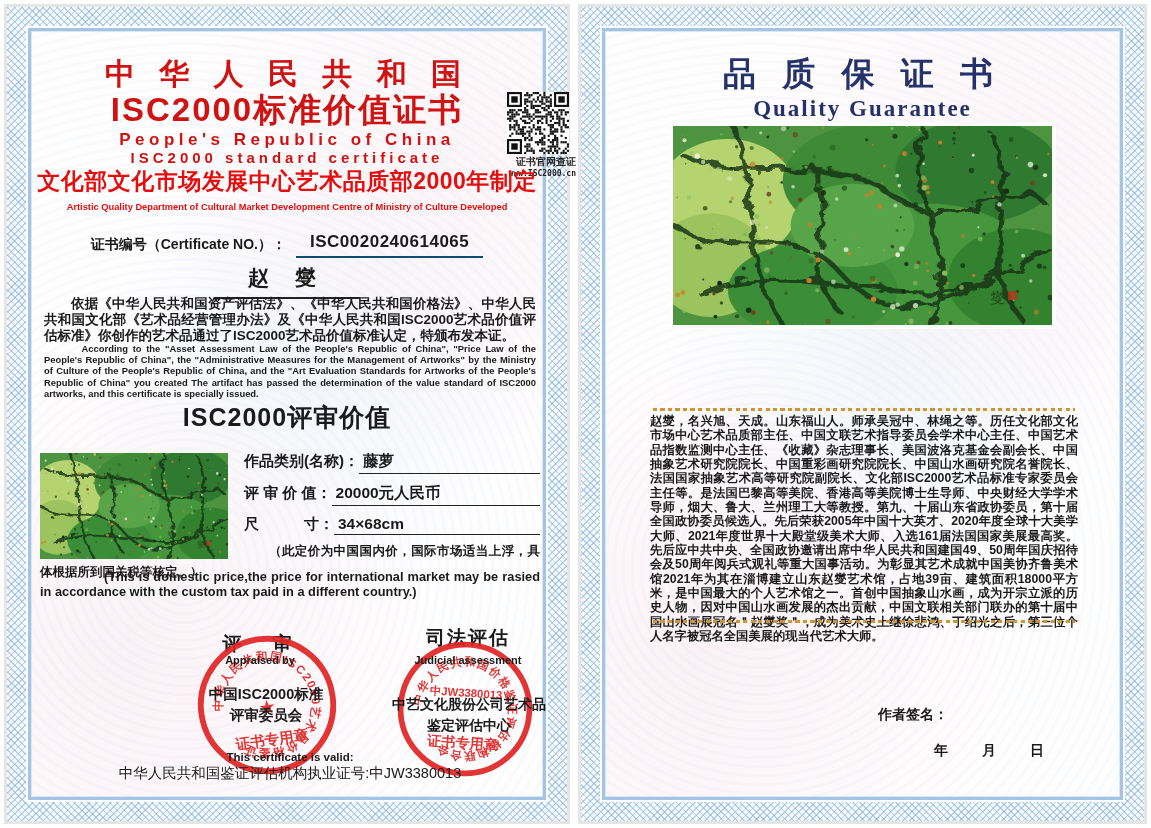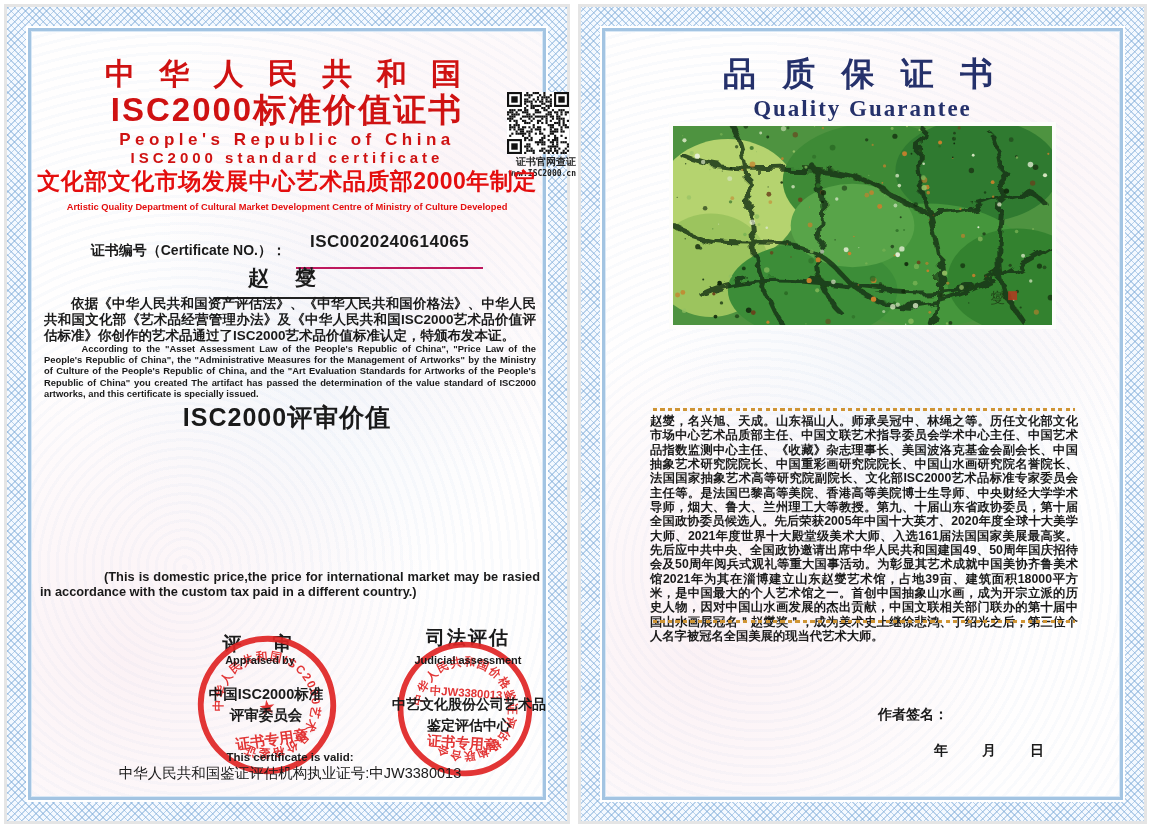--- a/index.html
+++ b/index.html
@@ -30,21 +30,21 @@
   .entitle1{top:126px;font-size:17px;font-weight:bold;letter-spacing:4.5px;}
   .entitle2{top:145px;font-size:15px;font-weight:bold;letter-spacing:4px;}
   .qrbox{left:476px;top:88px;width:76px;text-align:right;margin-left:20px;}
   .qrbox svg{width:62px;height:62px;display:block;margin:0 auto;background:#fff;}
   .qrcap1{font-size:10px;font-weight:bold;color:#222;margin-top:1px;}
   .qrcap2{font-size:8px;font-weight:bold;color:#222;font-family:"DejaVu Sans Mono",monospace;}
   .bannercn{top:162px;font-size:23px;font-weight:900;color:#e40e0e;letter-spacing:.5px;}
   .banneren{top:198px;font-size:9.3px;font-weight:bold;color:#e40e0e;}
   .certrow{top:228px;width:100%;display:flex;justify-content:center;align-items:center;gap:10px;}
   .certlabel{font-size:14px;font-weight:bold;}
-  .certno{font-size:17px;font-weight:900;border-bottom:2px solid #be185d;padding:0 14px 15px;letter-spacing:.5px;}
+  .certno{font-size:17px;font-weight:900;border-bottom:2px solid #0c4a6e;padding:0 14px 4px;letter-spacing:.5px;}
   .namewrap{top:260px;}
   .artistname{display:inline-block;font-size:21px;font-weight:900;letter-spacing:10px;
               border-bottom:2px solid #222;padding:0 34px 5px;}
   .paracn{left:40px;width:492px;top:292px;font-size:13.5px;font-weight:bold;line-height:15.8px;
           text-align:justify;text-indent:2em;}
   .paraen{left:40px;width:492px;top:339px;font-size:9.4px;font-weight:bold;line-height:11.2px;
           text-align:justify;text-indent:4em;}
   .sectitle{top:397px;font-size:25px;font-weight:900;letter-spacing:1px;}
   .secsub{top:425px;font-size:13px;font-weight:bold;font-family:"DejaVu Sans Mono",monospace;letter-spacing:1px;}
   .artblock{left:36px;top:443px;width:500px;}
@@ -672,20 +672,38 @@
 
       <div class="abs ctr namewrap">
         <span class="artistname">赵 燮</span>
       </div>
 
       <div class="abs paracn">依据《中华人民共和国资产评估法》、《中华人民共和国价格法》、中华人民共和国文化部《艺术品经营管理办法》及《中华人民共和国ISC2000艺术品价值评估标准》你创作的艺术品通过了ISC2000艺术品价值标准认定，特颁布发本证。</div>
       <div class="abs paraen">According to the "Asset Assessment Law of the People's Republic of China", "Price Law of the People's Republic of China", the "Administrative Measures for the Management of Artworks" by the Ministry of Culture of the People's Republic of China, and the "Art Evaluation Standards for Artworks of the People's Republic of China" you created The artifact has passed the determination of the value standard of ISC2000 artworks, and this certificate is specially issued.</div>
 
       <div class="abs ctr sectitle">ISC2000评审价值</div>
 
+      <div class="abs artblock">
+        <svg class="thumb" viewBox="0 0 380 200" preserveAspectRatio="none">
+            <use href="#painting"></use>
+          </svg>
+        <div class="frow">
+          <span class="flabel">作品类别(名称)：</span>
+          <span class="fval">藤萝</span>
+        </div>
+        <div class="frow">
+          <span class="flabel">评 审 价 值：</span>
+          <span class="fval">20000元人民币</span>
+        </div>
+        <div class="frow">
+          <span class="flabel">尺　　　寸：</span>
+          <span class="fval">34×68cm</span>
+        </div>
+        <div class="notecn">（此定价为中国国内价，国际市场适当上浮，具体根据所到国关税等核定。）</div>
+      </div>
       <div class="abs noteen">(This is domestic price,the price for international market may be rasied in accordance with the custom tax paid in a different country.)</div>
 
       <div class="abs colhead-l">评　审</div>
       <div class="abs colhead-r">司法评估</div>
       <div class="abs colsub-l">Appraised by</div>
       <div class="abs colsub-r">Judicial assessment</div>
 
       <svg class="seal sl" viewBox="0 0 150 150">
         <circle cx="75" cy="75" r="68" fill="none" stroke="#e02525" stroke-width="6"></circle>
         <path id="arcL" d="M 29,75 A 46,46 0 1 1 121,75 A 46,46 0 1 1 29,75" fill="none"></path>

